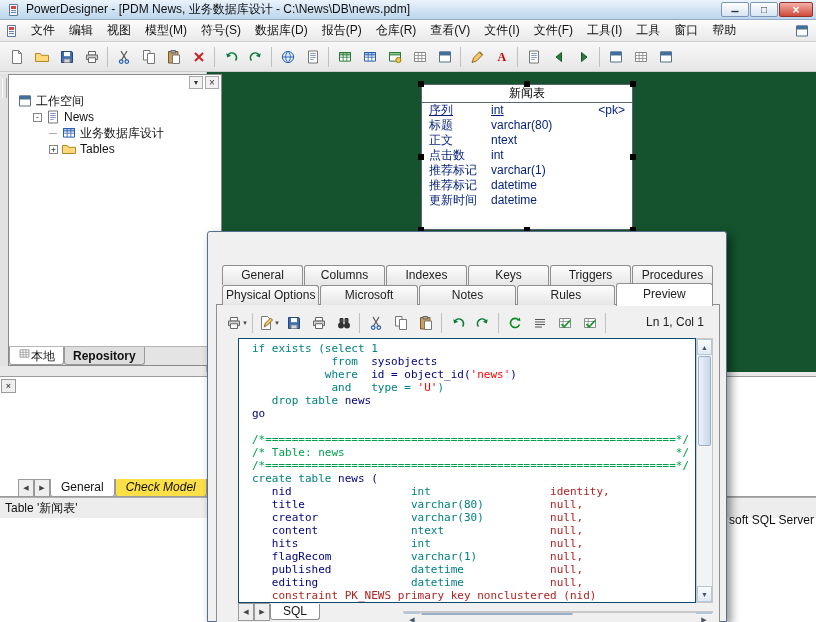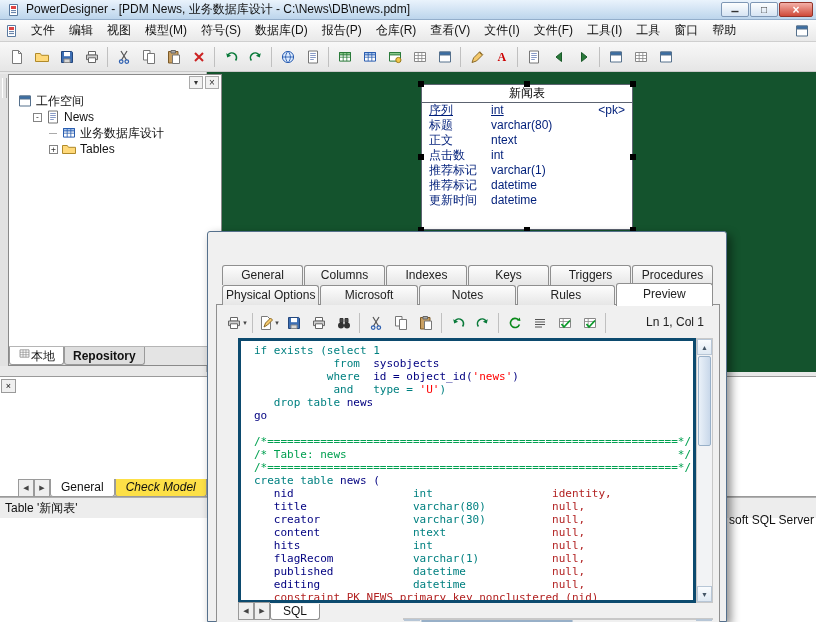--- a/index.html
+++ b/index.html
@@ -89,33 +89,33 @@
   .dlg-tabs{position:absolute;left:14px;width:492px;height:20px;display:flex;z-index:2}
   #dlg-tabs1{top:33px}
   #dlg-tabs2{top:53px;z-index:3}
   .dtab{flex:1;border:1px solid #8f8f8f;border-bottom:none;border-radius:3px 3px 0 0;background:linear-gradient(#fdfdfd,#e6e6e6);
     text-align:center;line-height:19px;margin-right:1px;color:#222;white-space:nowrap;overflow:hidden}
   .dtab.active{background:#fff;position:relative;z-index:5;line-height:21px;height:22px;margin-top:-2px;font-weight:normal}
   .dlg-page{position:absolute;left:8px;top:72px;width:504px;height:319px;border:1px solid #8f8f8f;border-bottom:none;background:#f0f0f0;box-sizing:border-box;z-index:1}
   .dlg-toolbar{position:absolute;left:16px;top:78px;width:410px;height:26px;display:flex;align-items:center;z-index:2}
   .lncol{position:absolute;left:438px;top:83px;z-index:2;color:#222}
 
-  .editor{position:absolute;left:30px;top:106px;width:458px;height:265px;background:#fff;border:3px solid #0c4a6e;box-sizing:border-box;
+  .editor{position:absolute;left:30px;top:106px;width:458px;height:265px;background:#fff;border:1px solid #0c4a6e;box-sizing:border-box;
     overflow:hidden;padding:3px 0 0 13px;font-family:"DejaVu Sans Mono",monospace;font-size:11px;line-height:13px;white-space:pre;z-index:2}
   .sqline{height:13px}
   .c-kw{color:#008080}.c-id{color:#000080}.c-str{color:#ff0000}.c-com{color:#00a050}.c-red{color:#b22222}
 
   .vscroll{position:absolute;left:488px;top:106px;width:17px;height:265px;background:#f2f3f5;border:1px solid #c8c8c8;box-sizing:border-box;z-index:2}
   .vs-btn{position:absolute;left:0;right:0;height:16px;background:linear-gradient(#fafcfe,#dfe9f3);border:1px solid #b7c6d6;
     font-size:7px;text-align:center;line-height:15px;color:#456;box-sizing:border-box}
   .g-arrow-up::after{content:"▲"}
   .g-arrow-down::after{content:"▼"}
   .vs-thumb{position:absolute;top:17px;left:1px;right:1px;height:88px;background:linear-gradient(90deg,#eaf1f9,#c9d8ea);
     border:1px solid #98b0c8;border-radius:2px}
-  .dlg-bottom{position:absolute;left:30px;top:371px;width:475px;height:17px;display:flex;align-items:flex-end;z-index:2}
+  .dlg-bottom{position:absolute;left:30px;top:371px;width:475px;height:17px;display:flex;align-items:center;z-index:2}
   .sqltab{padding:0 12px;background:#fff;border:1px solid #8f8f8f;border-top:none;border-radius:0 0 3px 3px;line-height:15px}
   .dlg-bottom .spacer{flex:1}
   .hscroll{width:310px;position:relative;background:#f2f3f5;border:1px solid #c8c8c8;box-sizing:border-box}
   .hs-btn{position:absolute;top:0;bottom:0;width:16px;background:linear-gradient(#fafcfe,#dfe9f3);border:1px solid #b7c6d6;
     font-size:7px;text-align:center;line-height:14px;color:#456;box-sizing:border-box}
   .hs-thumb{position:absolute;left:17px;top:1px;bottom:1px;width:150px;background:linear-gradient(#eaf1f9,#c9d8ea);
     border:1px solid #98b0c8;border-radius:2px}
 
   .grip{position:absolute;left:0;top:74px;width:8px;height:292px;background:#e2e2e2}
   .grip::before{content:"";position:absolute;left:2px;top:4px;width:3px;height:20px;border-left:1px solid #fff;border-right:1px solid #aaa}

